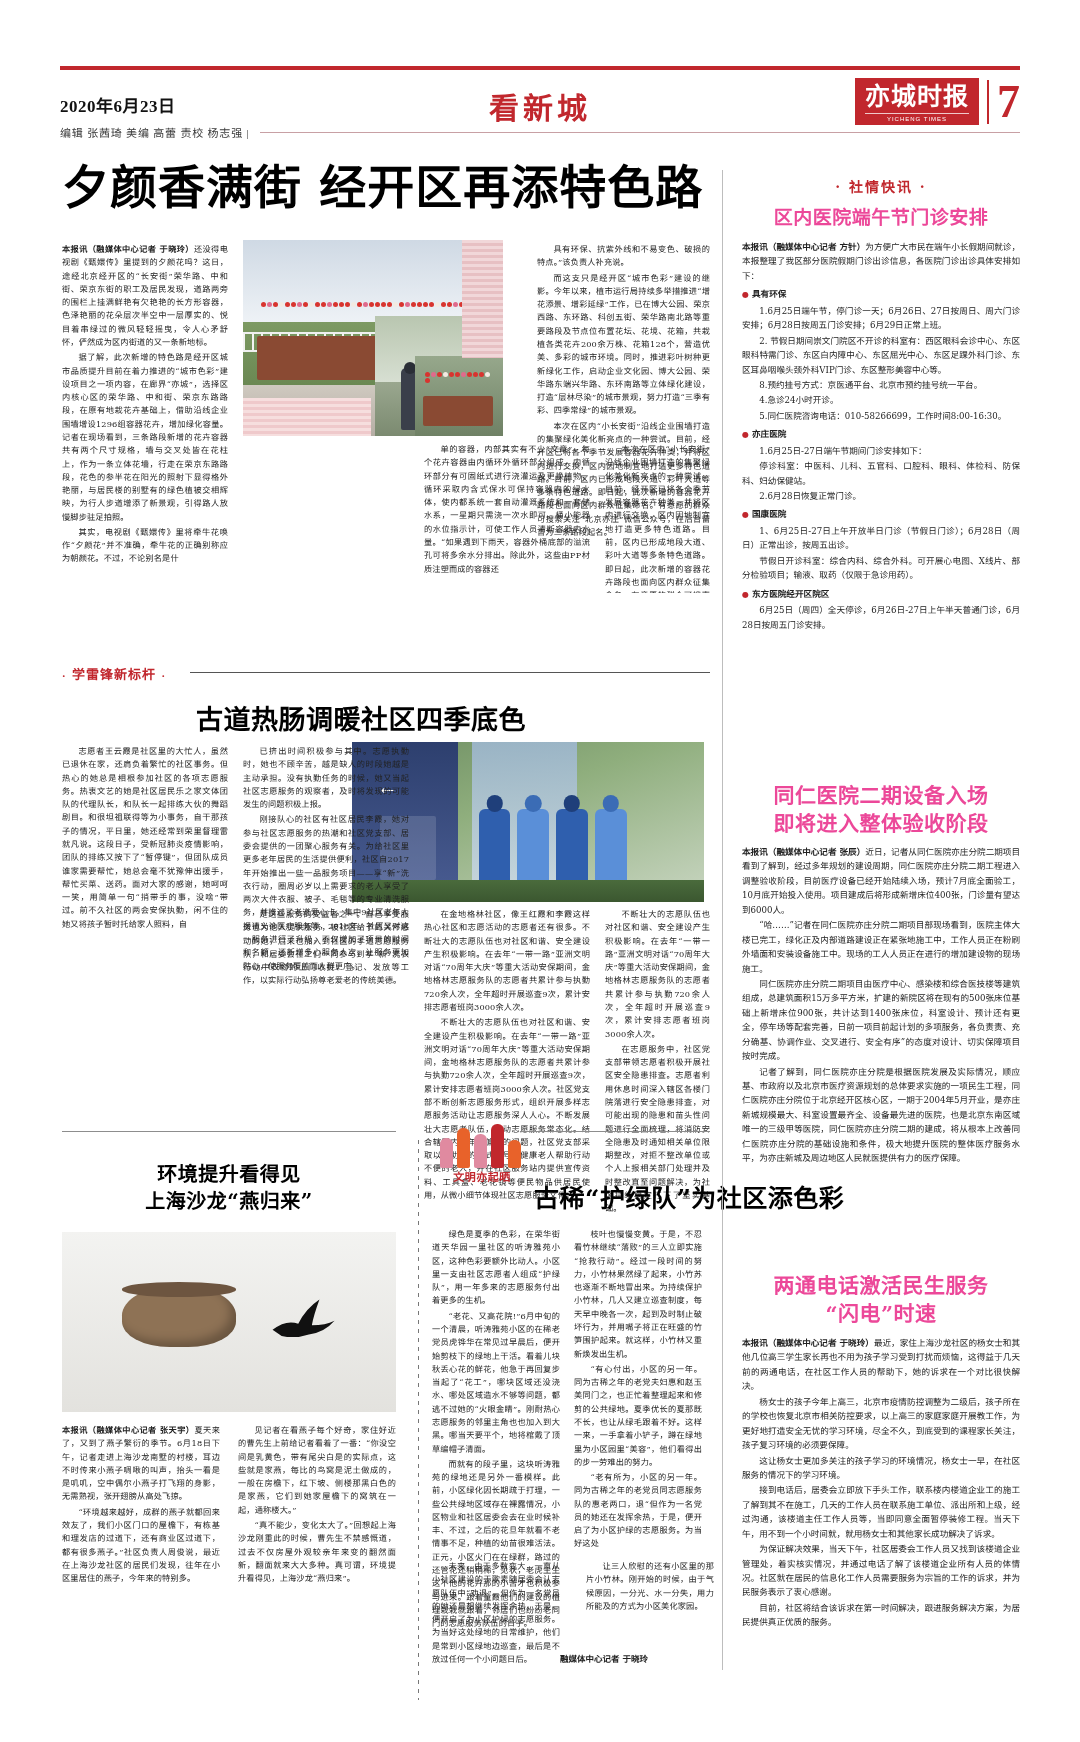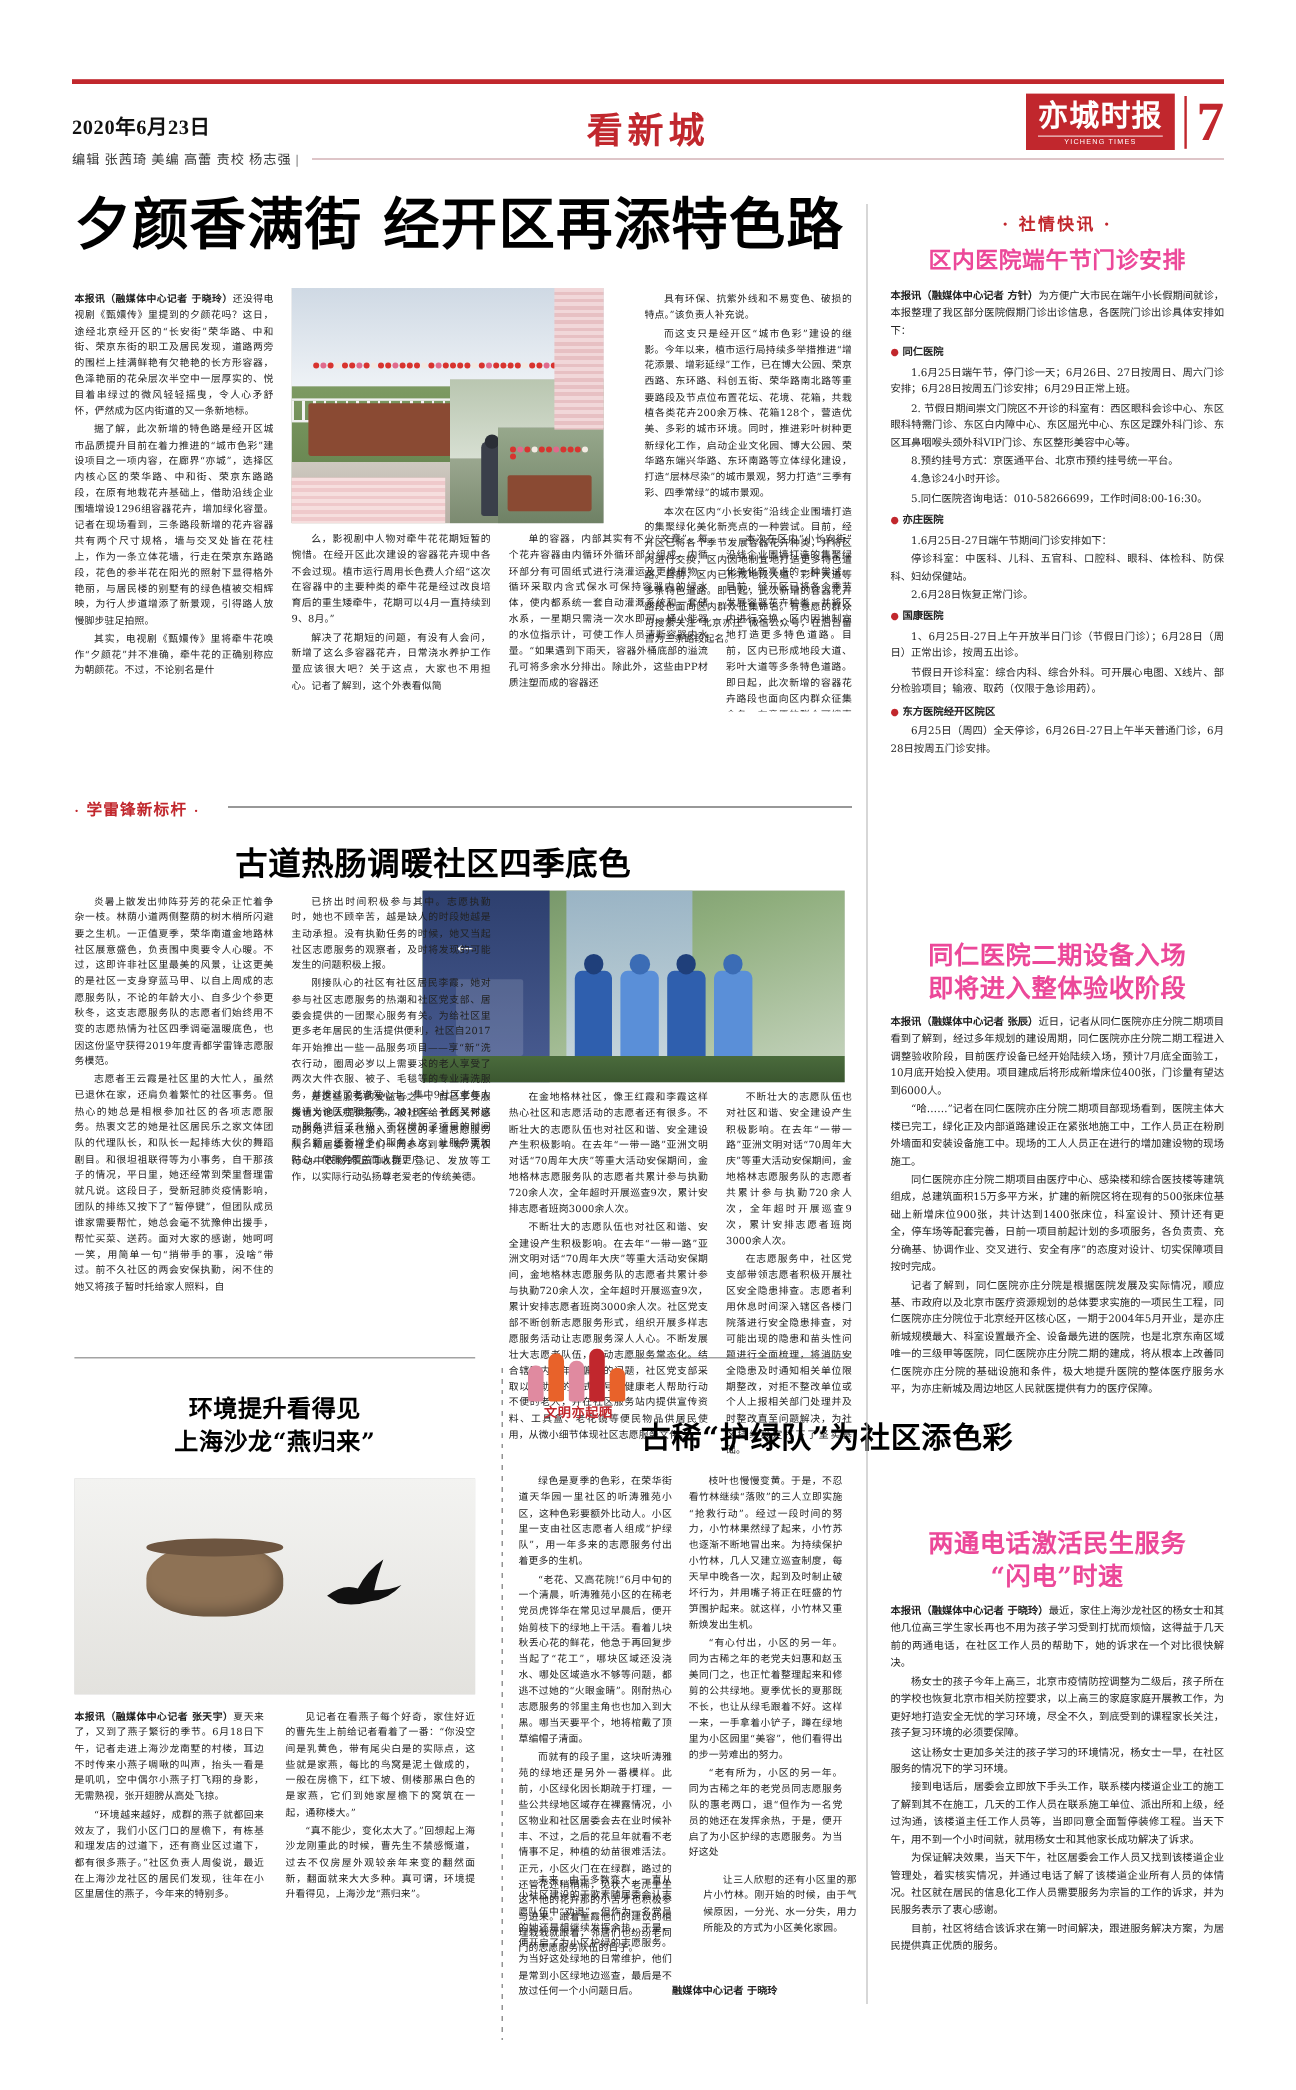--- a/index.html
+++ b/index.html
@@ -456,24 +456,20 @@
 
   <div class="photo" style="left:243px; top:398px; width:128px; height:38px; background:repeating-linear-gradient(180deg,#f6dede 0 3px,#efc9cb 3px 6px);"></div>
   <div class="photo" style="left:462px; top:240px; width:41px; height:118px; background:repeating-linear-gradient(180deg,#f1d7d9 0 3px,#e7c0c3 3px 6px);"></div>
 
   <div class="col" style="left:62px; top:243px; width:166px;">
     <p class="noind"><span class="byline-b">本报讯（融媒体中心记者 于晓玲）</span><span>还没得电视剧《甄嬛传》里提到的夕颜花吗？这日，途经北京经开区的“长安街”荣华路、中和街、荣京东街的职工及居民发现，道路两旁的围栏上挂满鲜艳有欠艳艳的长方形容器，色泽艳丽的花朵层次半空中一层厚实的、悦目着串绿过的微风轻轻摇曳，令人心矛舒怀，俨然成为区内街道的又一条新地标。</span></p>
     <p>据了解，此次新增的特色路是经开区城市品质提升目前在着力推进的“城市色彩”建设项目之一项内容，在廊界“亦城”，选择区内核心区的荣华路、中和街、荣京东路路段，在原有地栽花卉基础上，借助沿线企业围墙增设1296组容器花卉，增加绿化容量。记者在现场看到，三条路段新增的花卉容器共有两个尺寸规格，墙与交叉处皆在花柱上，作为一条立体花墙，行走在荣京东路路段，花色的参半花在阳光的照射下显得格外艳丽，与居民楼的别墅有的绿色植被交相辉映，为行人步道增添了新景观，引得路人放慢脚步驻足拍照。</p>
     <p>其实，电视剧《甄嬛传》里将牵牛花唤作“夕颜花”并不准确，牵牛花的正确别称应为朝颜花。不过，不论别名是什</p>
   </div>
 
-  <div class="col" style="left:243px; top:443px; width:166px;">
-    <p>么，影视剧中人物对牵牛花花期短暂的惋惜。在经开区此次建设的容器花卉现中各不会过现。植市运行周用长色费人介绍“这次在容器中的主要种类的牵牛花是经过改良培育后的重生矮牵牛，花期可以4月一直持续到9、8月。”</p>
-    <p>解决了花期短的问题，有没有人会问，新增了这么多容器花卉，日常浇水养护工作量应该很大吧？关于这点，大家也不用担心。记者了解到，这个外表看似简</p>
-  </div>
 
   <div class="col" style="left:424px; top:443px; width:166px;">
     <p>单的容器，内部其实有不少“文章”。每个花卉容器由内循环外循环部分组成，内循环部分有可固纸式进行浇灌运及更换植物，循环采取内含式保水可保持容器内的绿水体，使内都系统一套自动灌溉系统和一套储水系，一星期只需浇一次水即可。桶小能器的水位指示计，可使工作人员清断容器内水量。“如果遇到下雨天，容器外桶底部的溢流孔可将多余水分排出。除此外，这些由PP材质注塑而成的容器还</p>
   </div>
 
   <div class="col" style="left:537px; top:243px; width:173px;">
     <p>具有环保、抗紫外线和不易变色、破损的特点。”该负责人补充说。</p>
     <p>而这支只是经开区“城市色彩”建设的继影。今年以来，植市运行局持续多举措推进“增花添景、增彩延绿”工作，已在博大公园、荣京西路、东环路、科创五街、荣华路南北路等重要路段及节点位布置花坛、花境、花箱，共栽植各类花卉200余万株、花箱128个，营造优美、多彩的城市环境。同时，推进彩叶树种更新绿化工作，启动企业文化园、博大公园、荣华路东端兴华路、东环南路等立体绿化建设，打造“层林尽染”的城市景观，努力打造“三季有彩、四季常绿”的城市景观。</p>
     <p>本次在区内“小长安街”沿线企业围墙打造的集聚绿化美化新亮点的一种尝试。目前，经开区已将各个季节发展容器花卉种类，并将区内进行交换，区内因地制宜地打造更多特色道路。目前，区内已形成地段大道、彩叶大道等多条特色道路。即日起，此次新增的容器花卉路段也面向区内群众征集命名。有意愿的群众可搜索关注“北京亦庄”微信公众号，在后台留言为三条路段起名。</p>
   </div>
@@ -498,21 +494,20 @@
     <div style="position:absolute; left:8%; top:46%; width:16%; height:40%; background:rgba(255,255,255,.14); border-radius:2px;"></div>
     <div style="position:absolute; left:34%; top:0; width:30%; height:100%; background:linear-gradient(#9fb8d4,#cfdce8); opacity:.85;"></div>
     <div class="vol-person" style="left:36%;"></div>
     <div class="vol-person light" style="left:47%;"></div>
     <div class="vol-person" style="left:58%;"></div>
     <div class="vol-person light" style="left:69%;"></div>
     <div style="position:absolute; left:0; right:0; bottom:0; height:14%; background:linear-gradient(#4a6b3c,#3b5730);"></div>
   </div>
 
   <div class="col" style="left:62px; top:745px; width:166px;">
-    <p>炎暑上散发出帅阵芬芳的花朵正忙着争杂一枝。林荫小道两侧整荫的树木梢所闪避要之生机。一正值夏季，荣华南道金地路林社区展意盛色，负责围中奥要令人心暖。不过，这即许非社区里最美的风景，让这更美的是社区一支身穿蓝马甲、以自上周成的志愿服务队，不论的年龄大小、自多少个参更秋冬，这支志愿服务队的志愿者们始终用不变的志愿热情为社区四季调毫温暖底色，也因这份坚守获得2019年度青都学雷锋志愿服务模范。</p>
     <p>志愿者王云霞是社区里的大忙人，虽然已退休在家，还肩负着繁忙的社区事务。但热心的她总是相根参加社区的各项志愿服务。热衷文艺的她是社区居民乐之家文体团队的代理队长，和队长一起排练大伙的舞蹈剧目。和很坦祖联得等为小事务，自干那孩子的情况，平日里，她还经常到荣里督理雷就凡说。这段日子，受新冠肺炎疫情影响，团队的排练又按下了“暂停键”，但团队成员谁家需要帮忙，她总会毫不犹豫伸出援手，帮忙买菜、送药。面对大家的感谢，她呵呵一笑，用简单一句“捎带手的事，没啥”带过。前不久社区的两会安保执勤，闲不住的她又将孩子暂时托给家人照料，自</p>
   </div>
 
   <div class="col" style="left:243px; top:745px; width:166px;">
     <p>已挤出时间积极参与其中。志愿执勤时，她也不顾辛苦，越是缺人的时段她越是主动承担。没有执勤任务的时候，她又当起社区志愿服务的观察者，及时将发现的可能发生的问题积极上报。</p>
     <p>刚接队心的社区有社区居民李霞，她对参与社区志愿服务的热潮和社区党支部、居委会提供的一团聚心服务有关。为给社区里更多老年居民的生活提供便利，社区自2017年开始推出一些一品服务项目——享“新”洗衣行动，圈周必岁以上需要求的老人享受了两次大件衣服、被子、毛毯等的专业清洗服务，并推过了老道爱心卡。集中9社区老年人援请义诊医疗服务等，2018年，社区又对这一服务进行了升级，不仅增加了项目的时间和名额，还新增多心服务人次，让服务更加贴心，使服务覆盖面人群更广。</p>
   </div>
 
   <div class="col" style="left:243px; top:908px; width:166px;">
     <p>是这些服务的受益者之一。自己享受服务也为他人提供服务，被社区给予的关怀感动的她，后来也加入到社区的孝道志愿服务队，和居委会社工们一同参与到孝“新”洗衣行动中衣物的上门收拢、登记、发放等工作，以实际行动弘扬尊老爱老的传统美德。</p>
@@ -591,21 +586,21 @@
 
   <div class="vrule" style="left:722px; top:170px; height:1500px;"></div>
 
   <div class="side-tag" style="top:176px;">· 社情快讯 ·</div>
 
   <div class="side-head" style="top:205px;">区内医院端午节门诊安排</div>
 
   <div class="side-col" style="top:240px;">
     <p class="noind"><span class="byline-b">本报讯（融媒体中心记者 方针）</span><span>为方便广大市民在端午小长假期间就诊，本报整理了我区部分医院假期门诊出诊信息，各医院门诊出诊具体安排如下：</span></p>
 
-    <p class="hosp">同仁医院</p>
+    <p class="hosp">具有环保</p>
     <p>1.6月25日端午节，停门诊一天；6月26日、27日按周日、周六门诊安排；6月28日按周五门诊安排；6月29日正常上班。</p>
     <p>2. 节假日期间崇文门院区不开诊的科室有：西区眼科会诊中心、东区眼科特需门诊、东区白内障中心、东区屈光中心、东区足踝外科门诊、东区耳鼻咽喉头颈外科VIP门诊、东区整形美容中心等。</p>
     <p>8.预约挂号方式：京医通平台、北京市预约挂号统一平台。</p>
     <p>4.急诊24小时开诊。</p>
     <p>5.同仁医院咨询电话：010-58266699，工作时间8:00-16:30。</p>
 
     <p class="hosp">亦庄医院</p>
     <p>1.6月25日-27日端午节期间门诊安排如下：</p>
     <p>停诊科室：中医科、儿科、五官科、口腔科、眼科、体检科、防保科、妇幼保健站。</p>
     <p>2.6月28日恢复正常门诊。</p>

